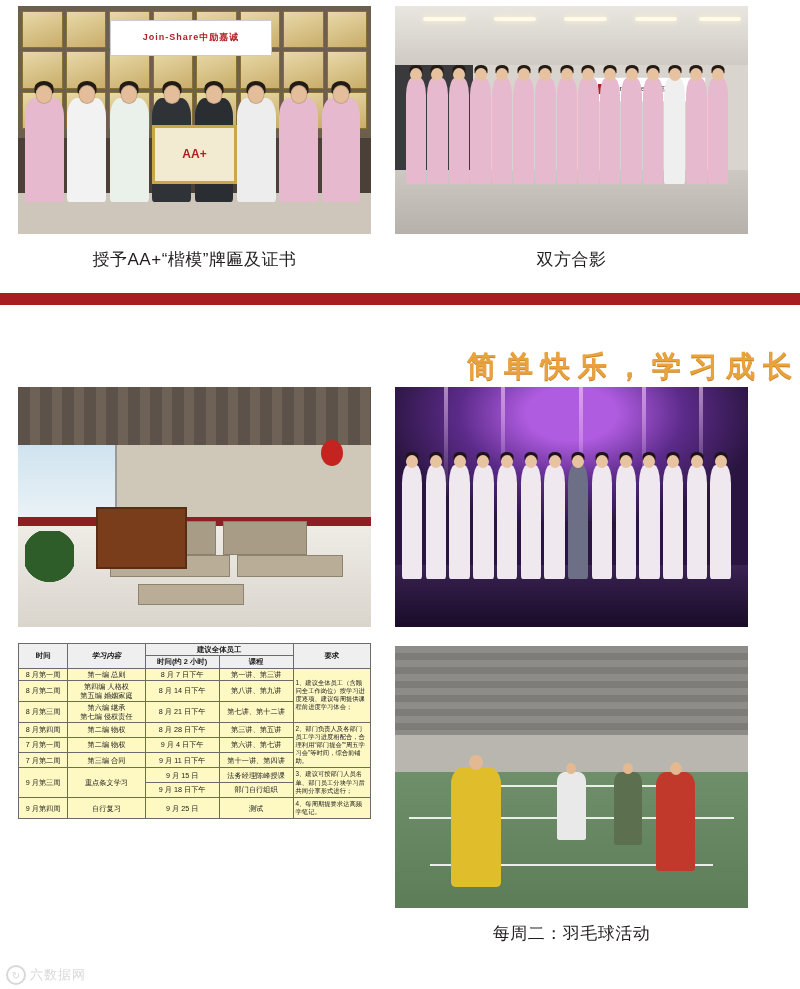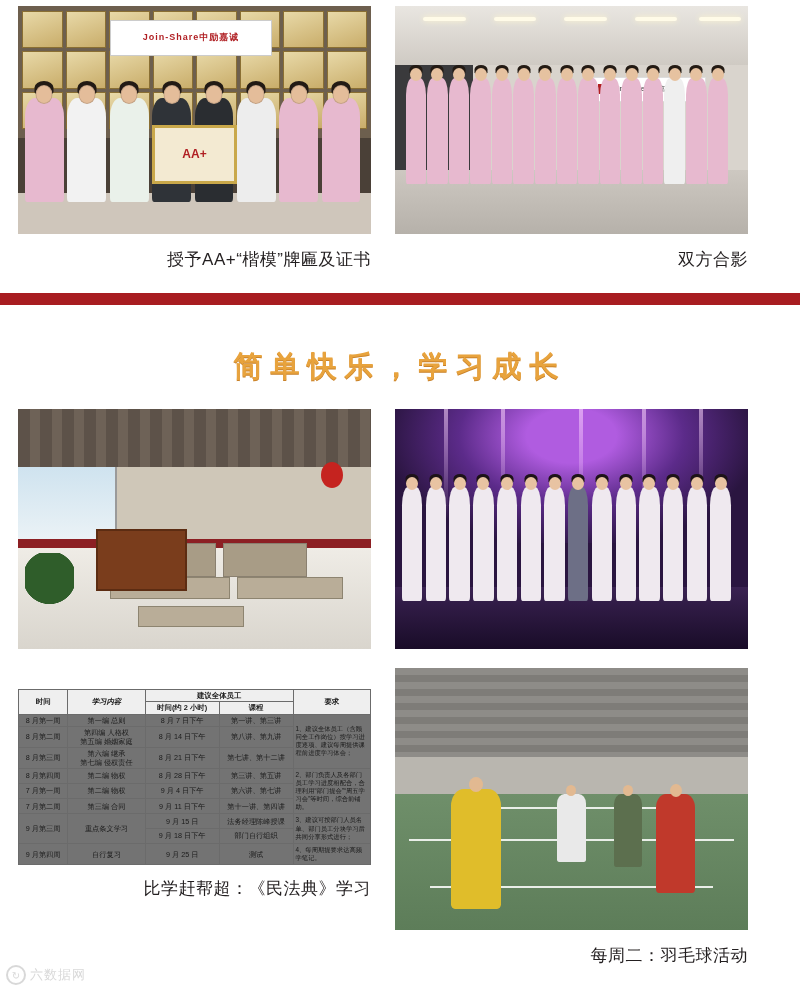--- a/index.html
+++ b/index.html
@@ -14,21 +14,21 @@
   .page { position: relative; width: 800px; height: 989px; }
 
   
   .top-section {
     display: flex;
     padding: 6px 18px 0 18px;
     gap: 24px;
   }
   .photo-block { width: 353px; }
   .caption {
-    text-align: right;
+    text-align: center;
     font-size: 17px;
     color: #231f20;
     padding-top: 14px;
     letter-spacing: 0.5px;
   }
 
   
   .photo {
     position: relative;
     width: 100%;
@@ -40,49 +40,47 @@
   
   .red-band {
     width: 100%;
     height: 12px;
     background: #a81d21;
     margin-top: 22px;
   }
 
   
   .section-title {
-    text-align: center;
+    text-align: right;
     font-size: 29px;
     font-weight: bold;
     color: #e8a33d;
     letter-spacing: 8px;
     margin-top: 42px;
-    margin-bottom: 22px;
     text-shadow: 0 1px 0 #c9822a;
   }
 
   
   .mid-grid {
     display: flex;
     padding: 0 18px;
     gap: 24px;
   }
   .col { width: 353px; }
   .photo.h2 { height: 240px; }
   .photo.h3 { height: 262px; }
 
   
   table.schedule {
     border-collapse: collapse;
     width: 100%;
     font-size: 7.2px;
     color: #1a1a1a;
-    background: #737373;
+    background: #fef9c3;
     table-layout: fixed;
-    margin-top: 24px;
   }
   table.schedule th, table.schedule td {
     border: 1px solid #6b6b6b;
     text-align: center;
     vertical-align: middle;
     padding: 1px 1px;
     line-height: 1.25;
   }
   table.schedule thead th {
     background: #efefef;
@@ -568,21 +566,20 @@
             <tr>
               <td>9 月第四周</td>
               <td>自行复习</td>
               <td>9 月 25 日</td>
               <td>测试</td>
               <td class="req">4、每周期提要求达高频学笔记。</td>
             </tr>
           </tbody>
         </table>
       </div>
-      <div class="caption" style="padding-top:12px;">比学赶帮超：《民法典》学习</div>
     </div>
 
     <div class="col">
 
       <div class="photo h2 p4">
         <div class="glow"></div>
         <div class="beam" style="left:14%"></div>
         <div class="beam" style="left:30%"></div>
         <div class="beam" style="left:52%"></div>
         <div class="beam" style="left:70%"></div>

